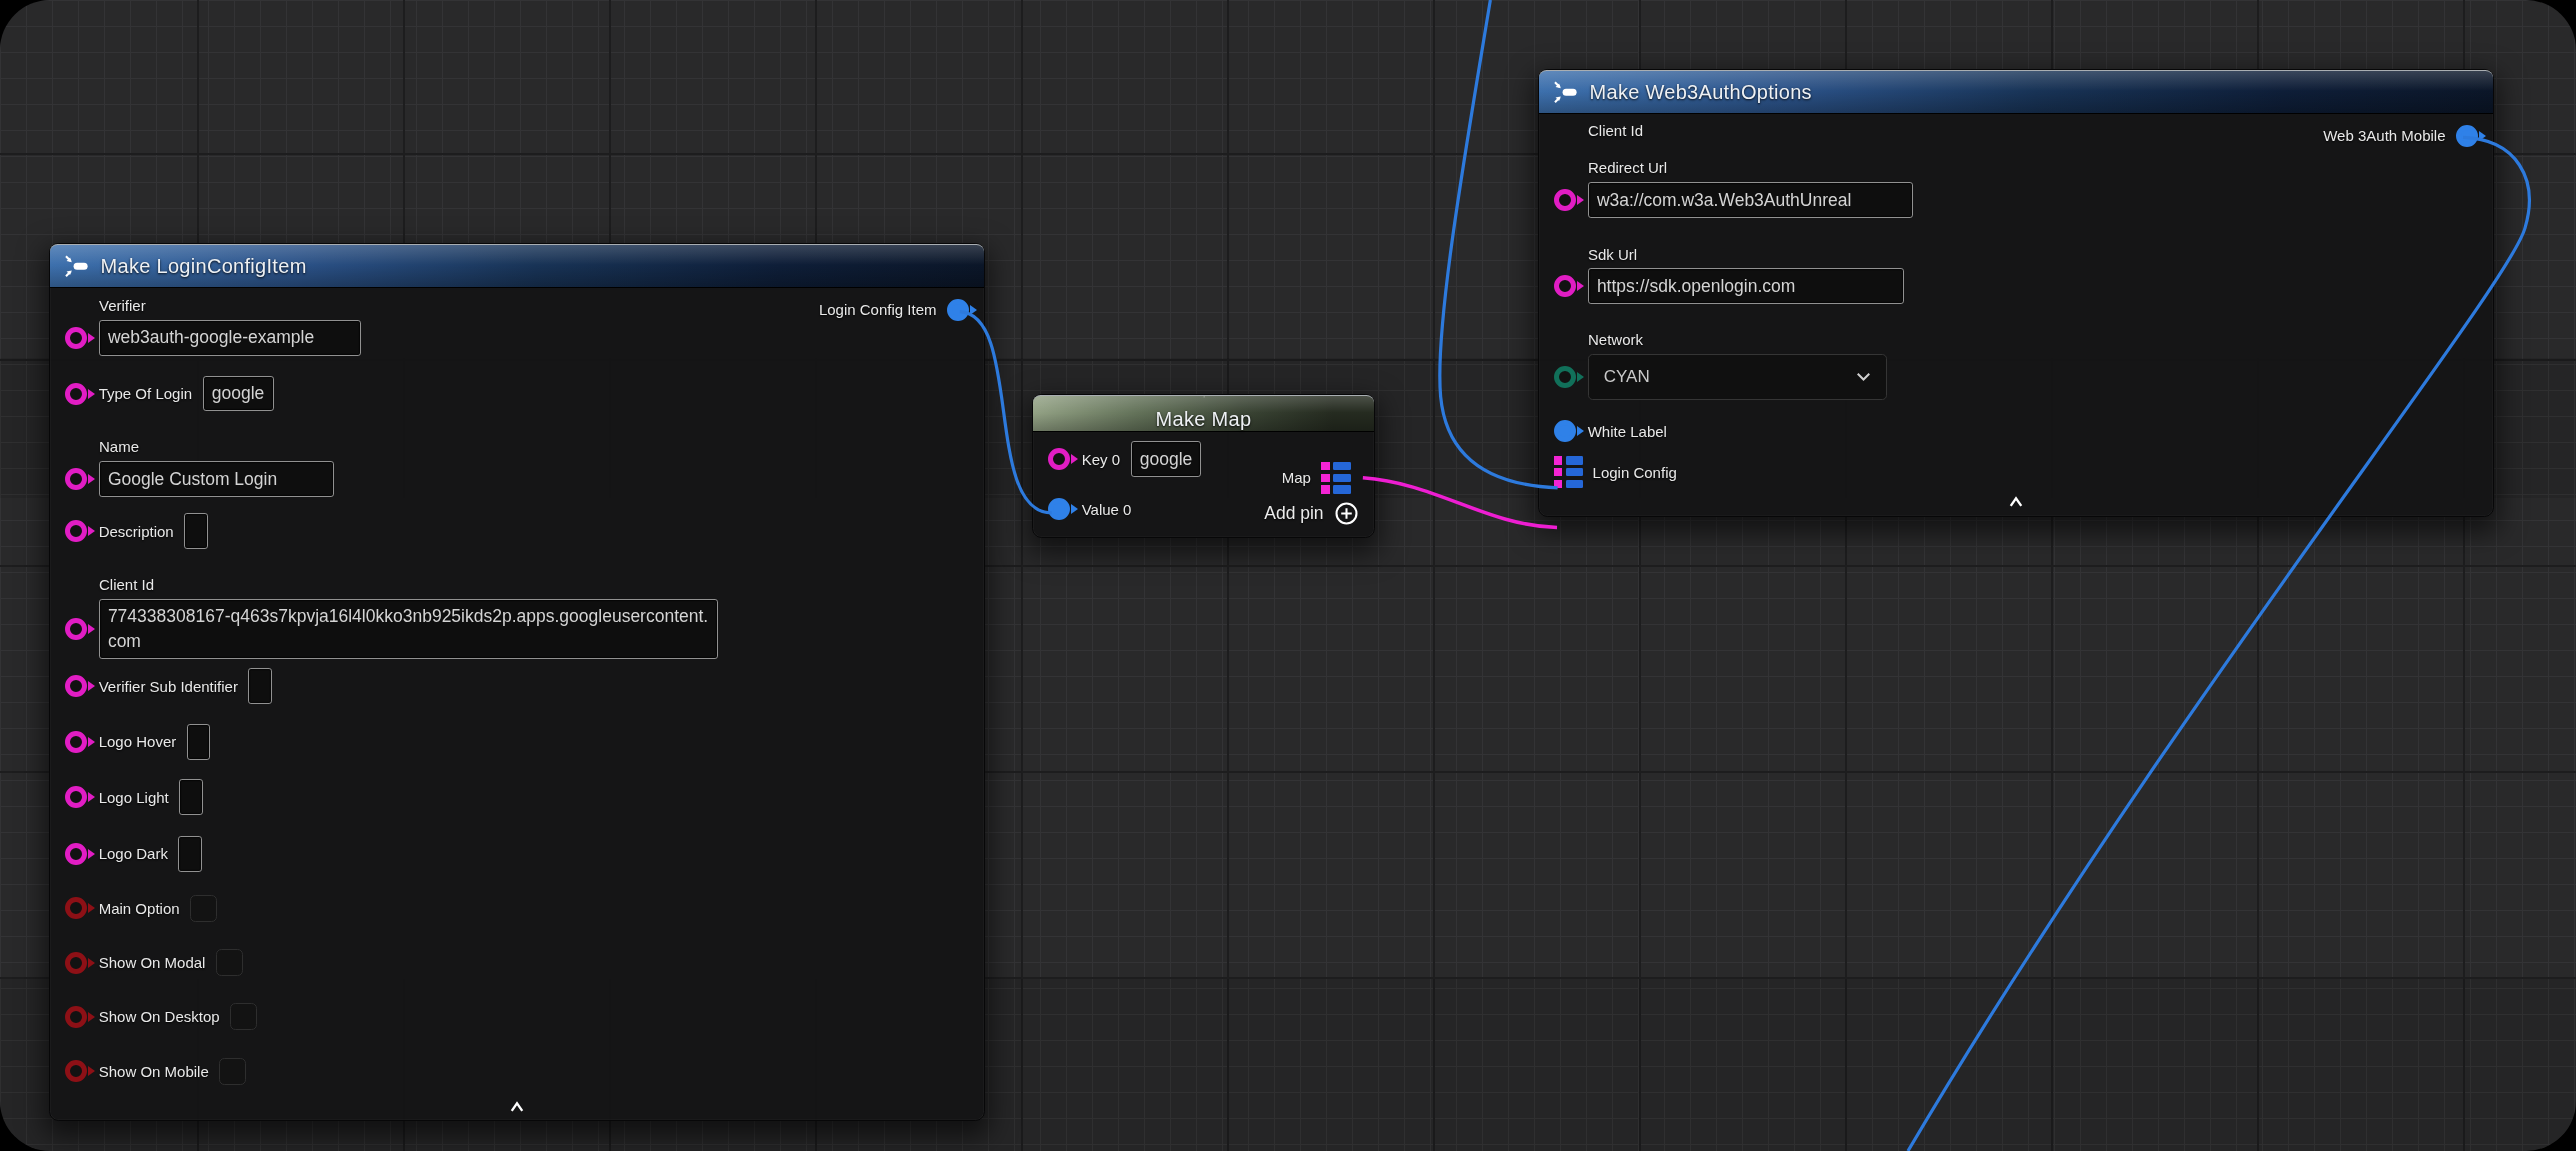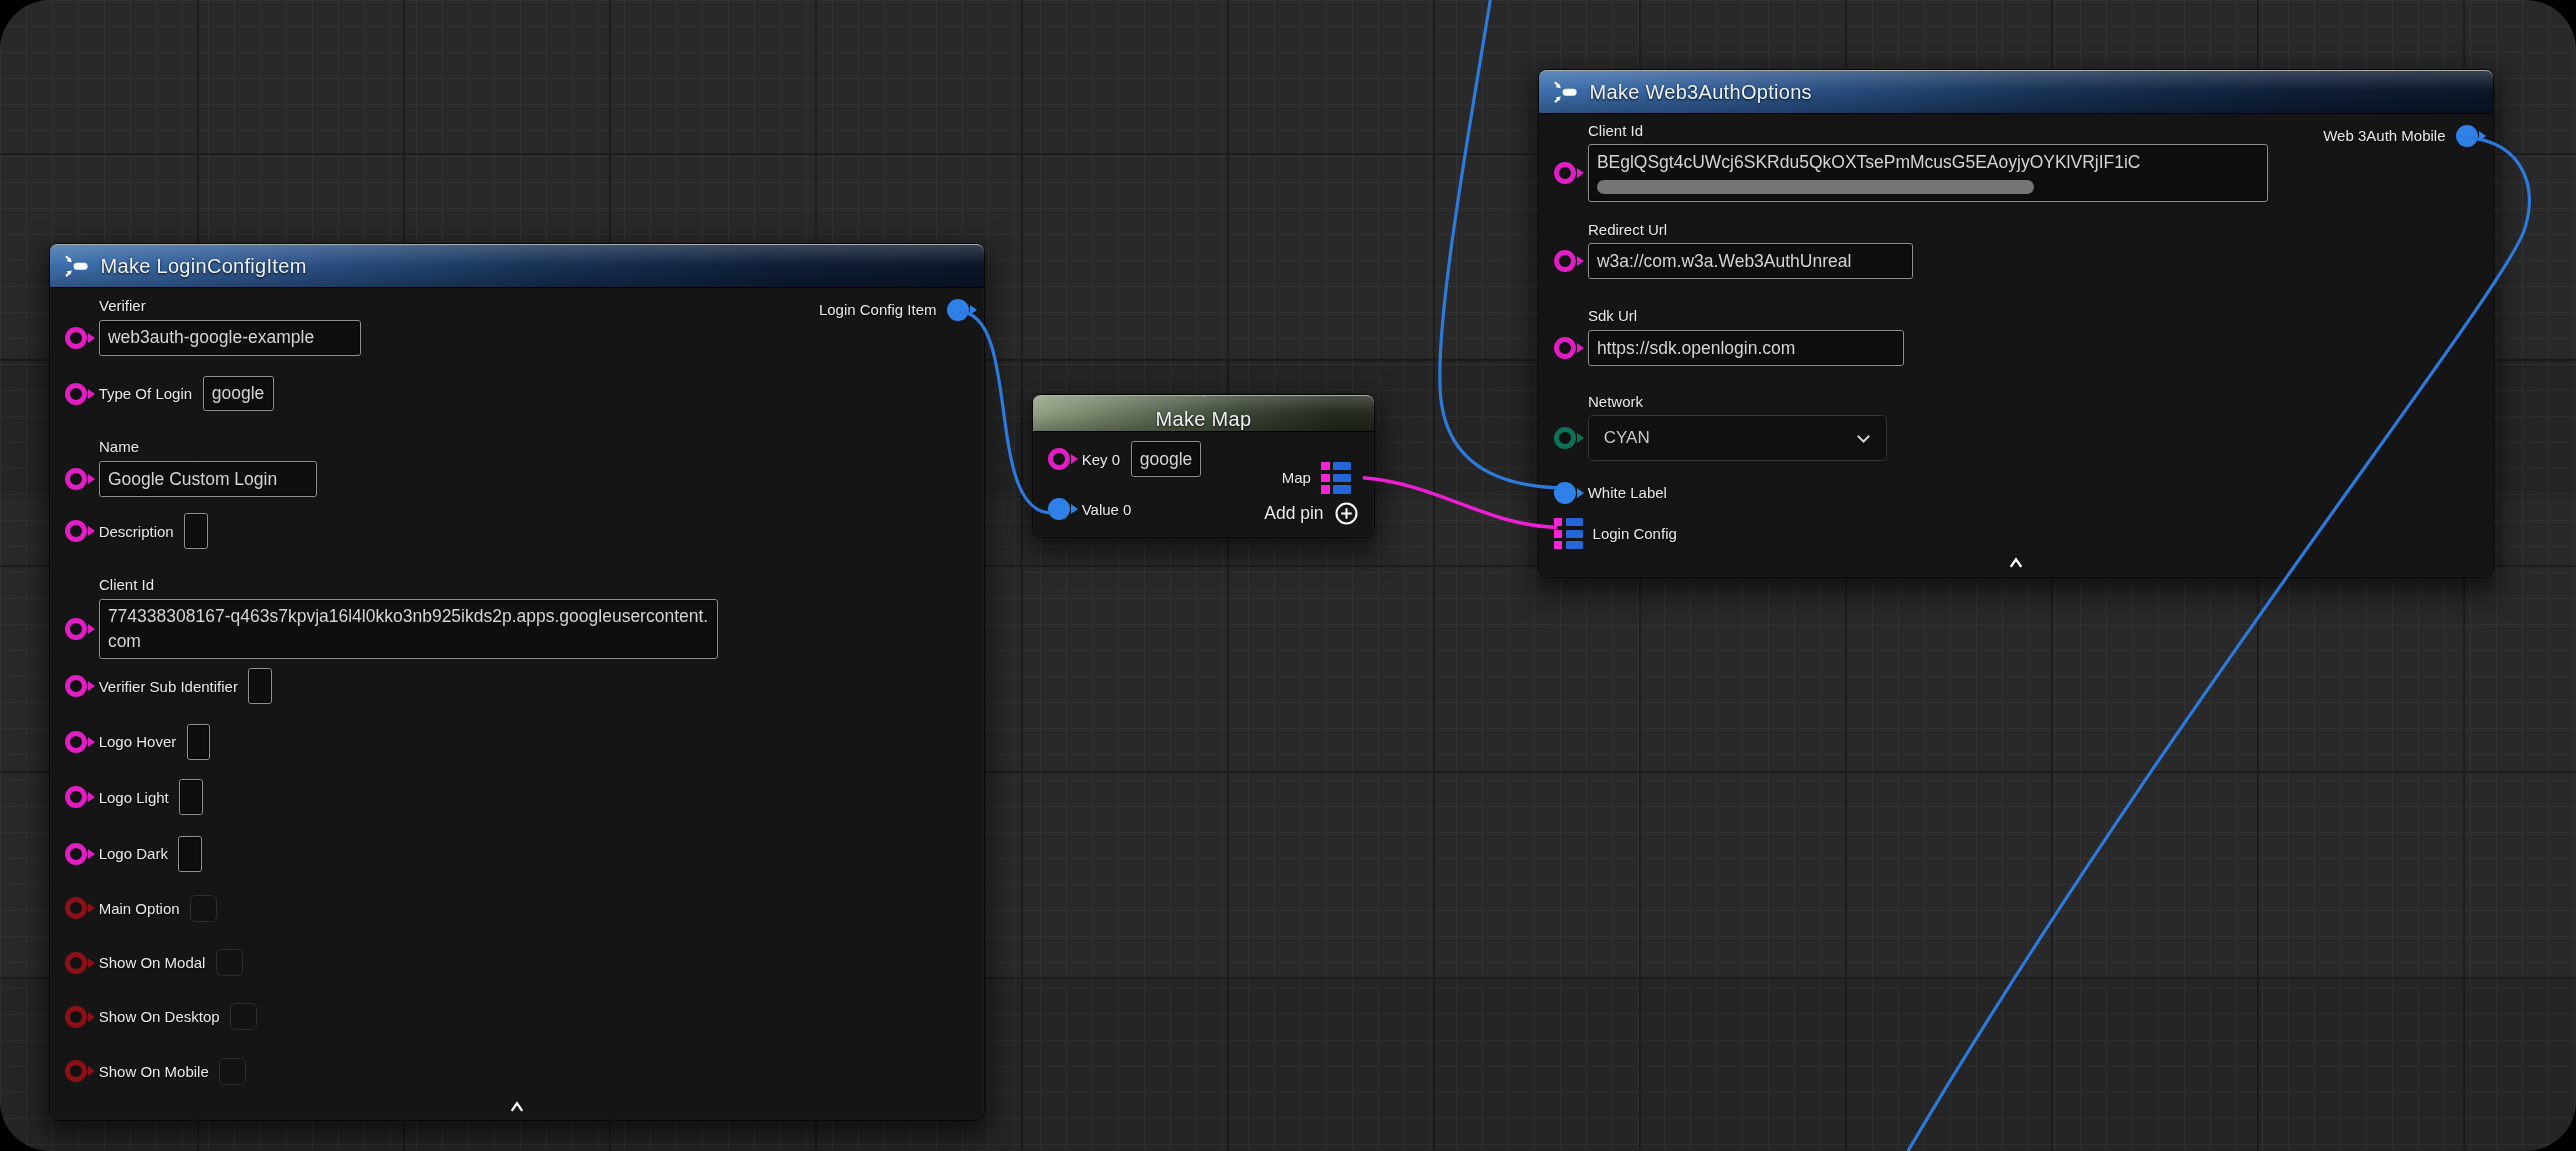--- a/index.html
+++ b/index.html
@@ -128,21 +128,21 @@
         <span class="plabel">Type Of Login</span>
         <div class="textbox"><span>google</span></div>
       </div>
 
       <div class="group" style="margin-top:26px">
         <span class="plabel glabel">Name</span>
         <div class="gline">
           <span class="pin" style="--c: #e11dc4;">
               <span class="ring"></span>
             </span>
-          <div class="textbox" style="width:218px"><span>Google Custom Login</span></div>
+          <div class="textbox" style="width:235px"><span>Google Custom Login</span></div>
         </div>
       </div>
 
       <div class="row" style="margin-top:16.4px">
         <span class="pin" style="--c: #e11dc4;">
             <span class="ring"></span>
           </span>
         <span class="plabel">Description</span>
         <div class="textbox empty"><span></span></div>
       </div>
@@ -303,29 +303,20 @@
     <div class="node-body" style="padding-bottom:8.2px">
       <div class="out-row" style="top:10.5px; right:15px;">
         <span class="plabel">Web 3Auth Mobile</span>
         <span class="pin solid" style="--c: #2f81e8;">
             <span class="ring"></span>
           </span>
       </div>
 
       <div class="group" style="margin-top:2.3px">
         <span class="plabel glabel">Client Id</span>
-        <div class="gline">
-          <span class="pin" style="--c: #e11dc4;">
-              <span class="ring"></span>
-            </span>
-          <div class="textbox nowrap" style="width:680px">
-            <span>BEglQSgt4cUWcj6SKRdu5QkOXTsePmMcusG5EAoyjyOYKlVRjIF1iC</span>
-            <div class="scrollbar"></div>
-          </div>
-        </div>
       </div>
 
       <div class="group" style="margin-top:17.5px">
         <span class="plabel glabel">Redirect Url</span>
         <div class="gline">
           <span class="pin" style="--c: #e11dc4;">
               <span class="ring"></span>
             </span>
           <div class="textbox" style="width:325px"><span>w3a://com.w3a.Web3AuthUnreal</span></div>
         </div>

